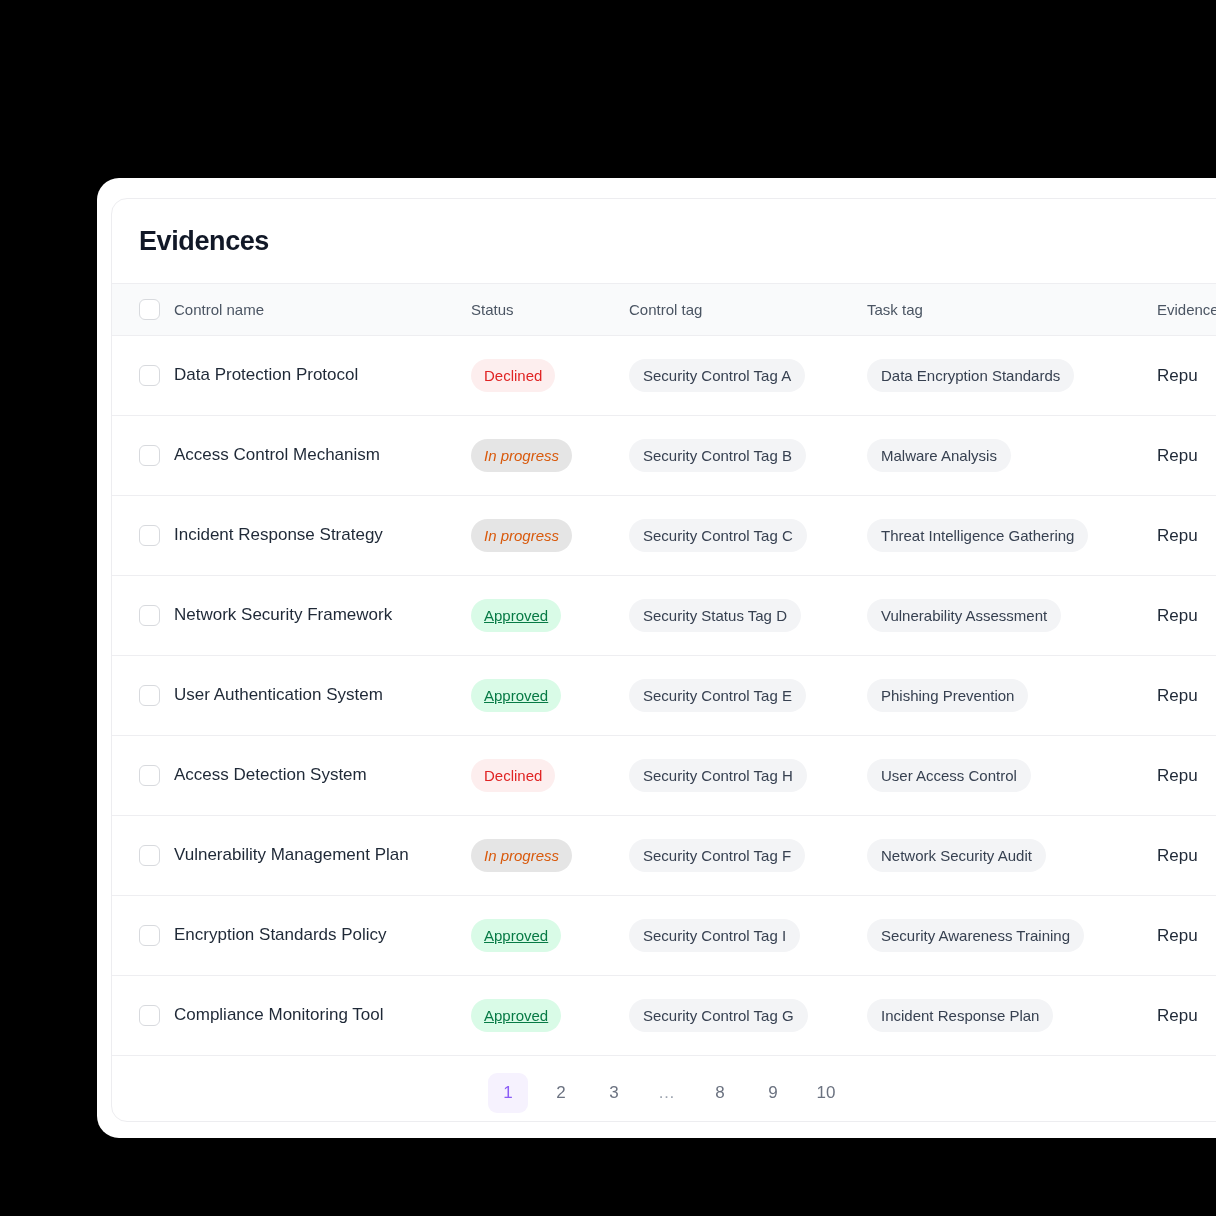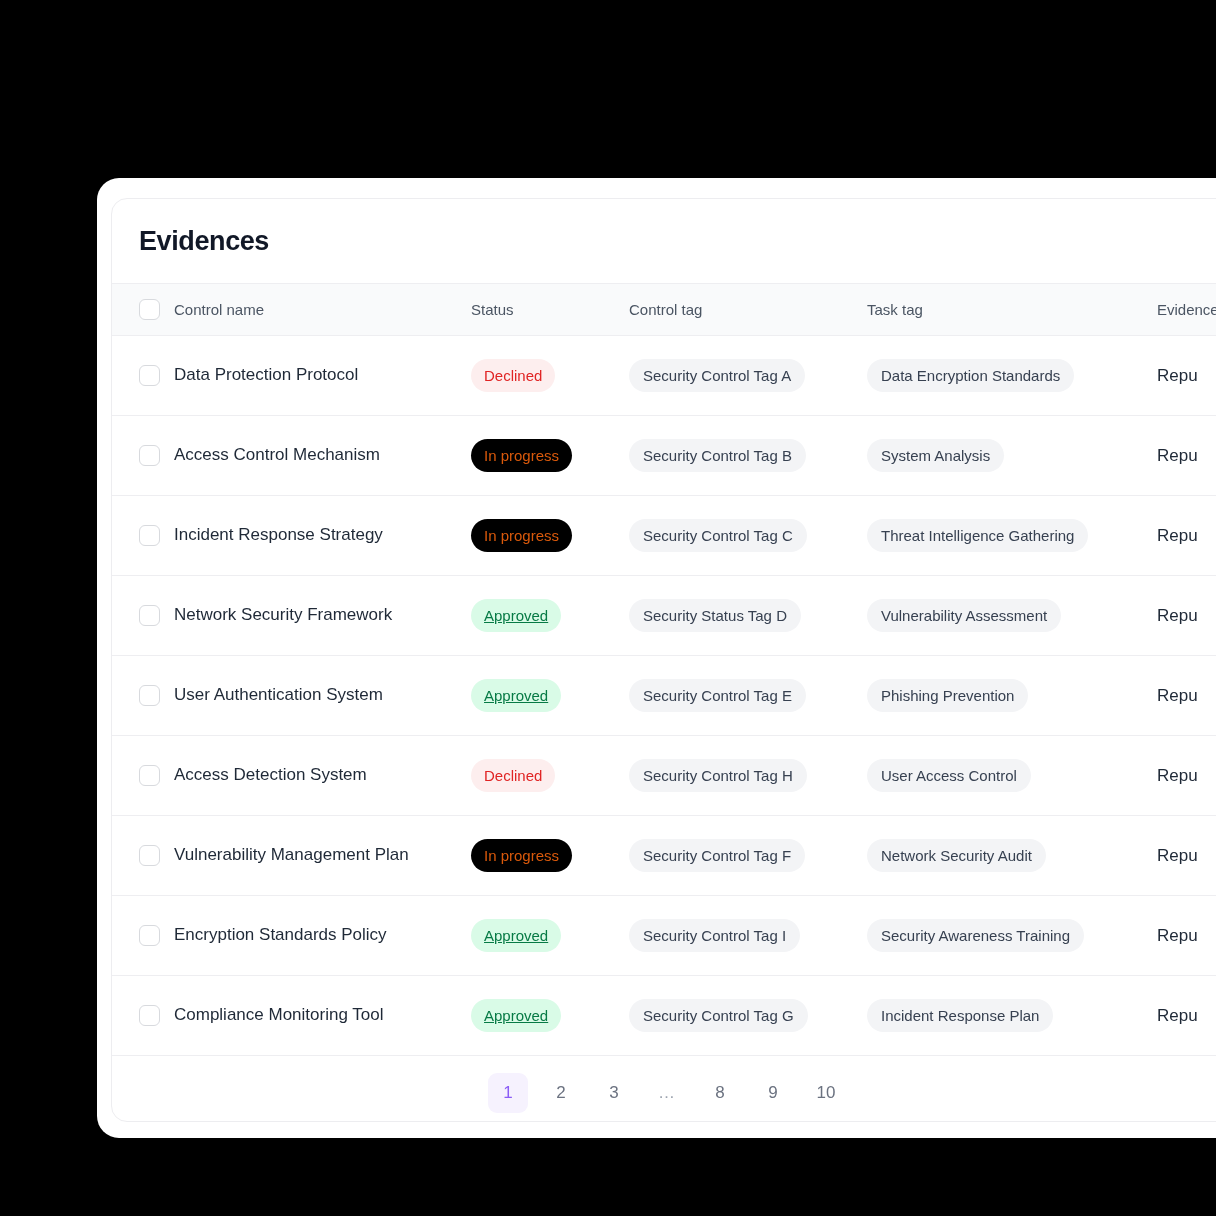--- a/index.html
+++ b/index.html
@@ -114,21 +114,21 @@
   
   .badge {
     display: inline-block;
     font-size: 15px;
     line-height: 1;
     padding: 9px 13px;
     border-radius: 999px;
     white-space: nowrap;
   }
   .badge.declined    { background: #fdeeee; color: #e02424; }
-  .badge.inprogress  { background: #000000; color: #d9590b; }
+  .badge.inprogress  { background: #e5e5e5; color: #d9590b; font-style: italic; }
   .badge.approved    { background: #d9fbe7; color: #067a45; text-decoration: underline; }
 
   .tag {
     display: inline-block;
     font-size: 15px;
     line-height: 1;
     padding: 9px 14px;
     border-radius: 999px;
     background: #f3f4f6;
     color: #374151;
@@ -221,21 +221,21 @@
           </tr>
           <tr>
             <td class="cell-pad-check">
               <span class="cbx"></span>
             </td>
             <td>
               <div class="ctrl-name">Access Control Mechanism</div>
             </td>
             <td><span class="badge inprogress">In progress</span></td>
             <td><span class="tag">Security Control Tag B</span></td>
-            <td><span class="tag">System Analysis</span></td>
+            <td><span class="tag">Malware Analysis</span></td>
             <td><span class="evid-text">Repu</span></td>
           </tr>
           <tr>
             <td class="cell-pad-check">
               <span class="cbx"></span>
             </td>
             <td>
               <div class="ctrl-name">Incident Response Strategy</div>
             </td>
             <td><span class="badge inprogress">In progress</span></td>

